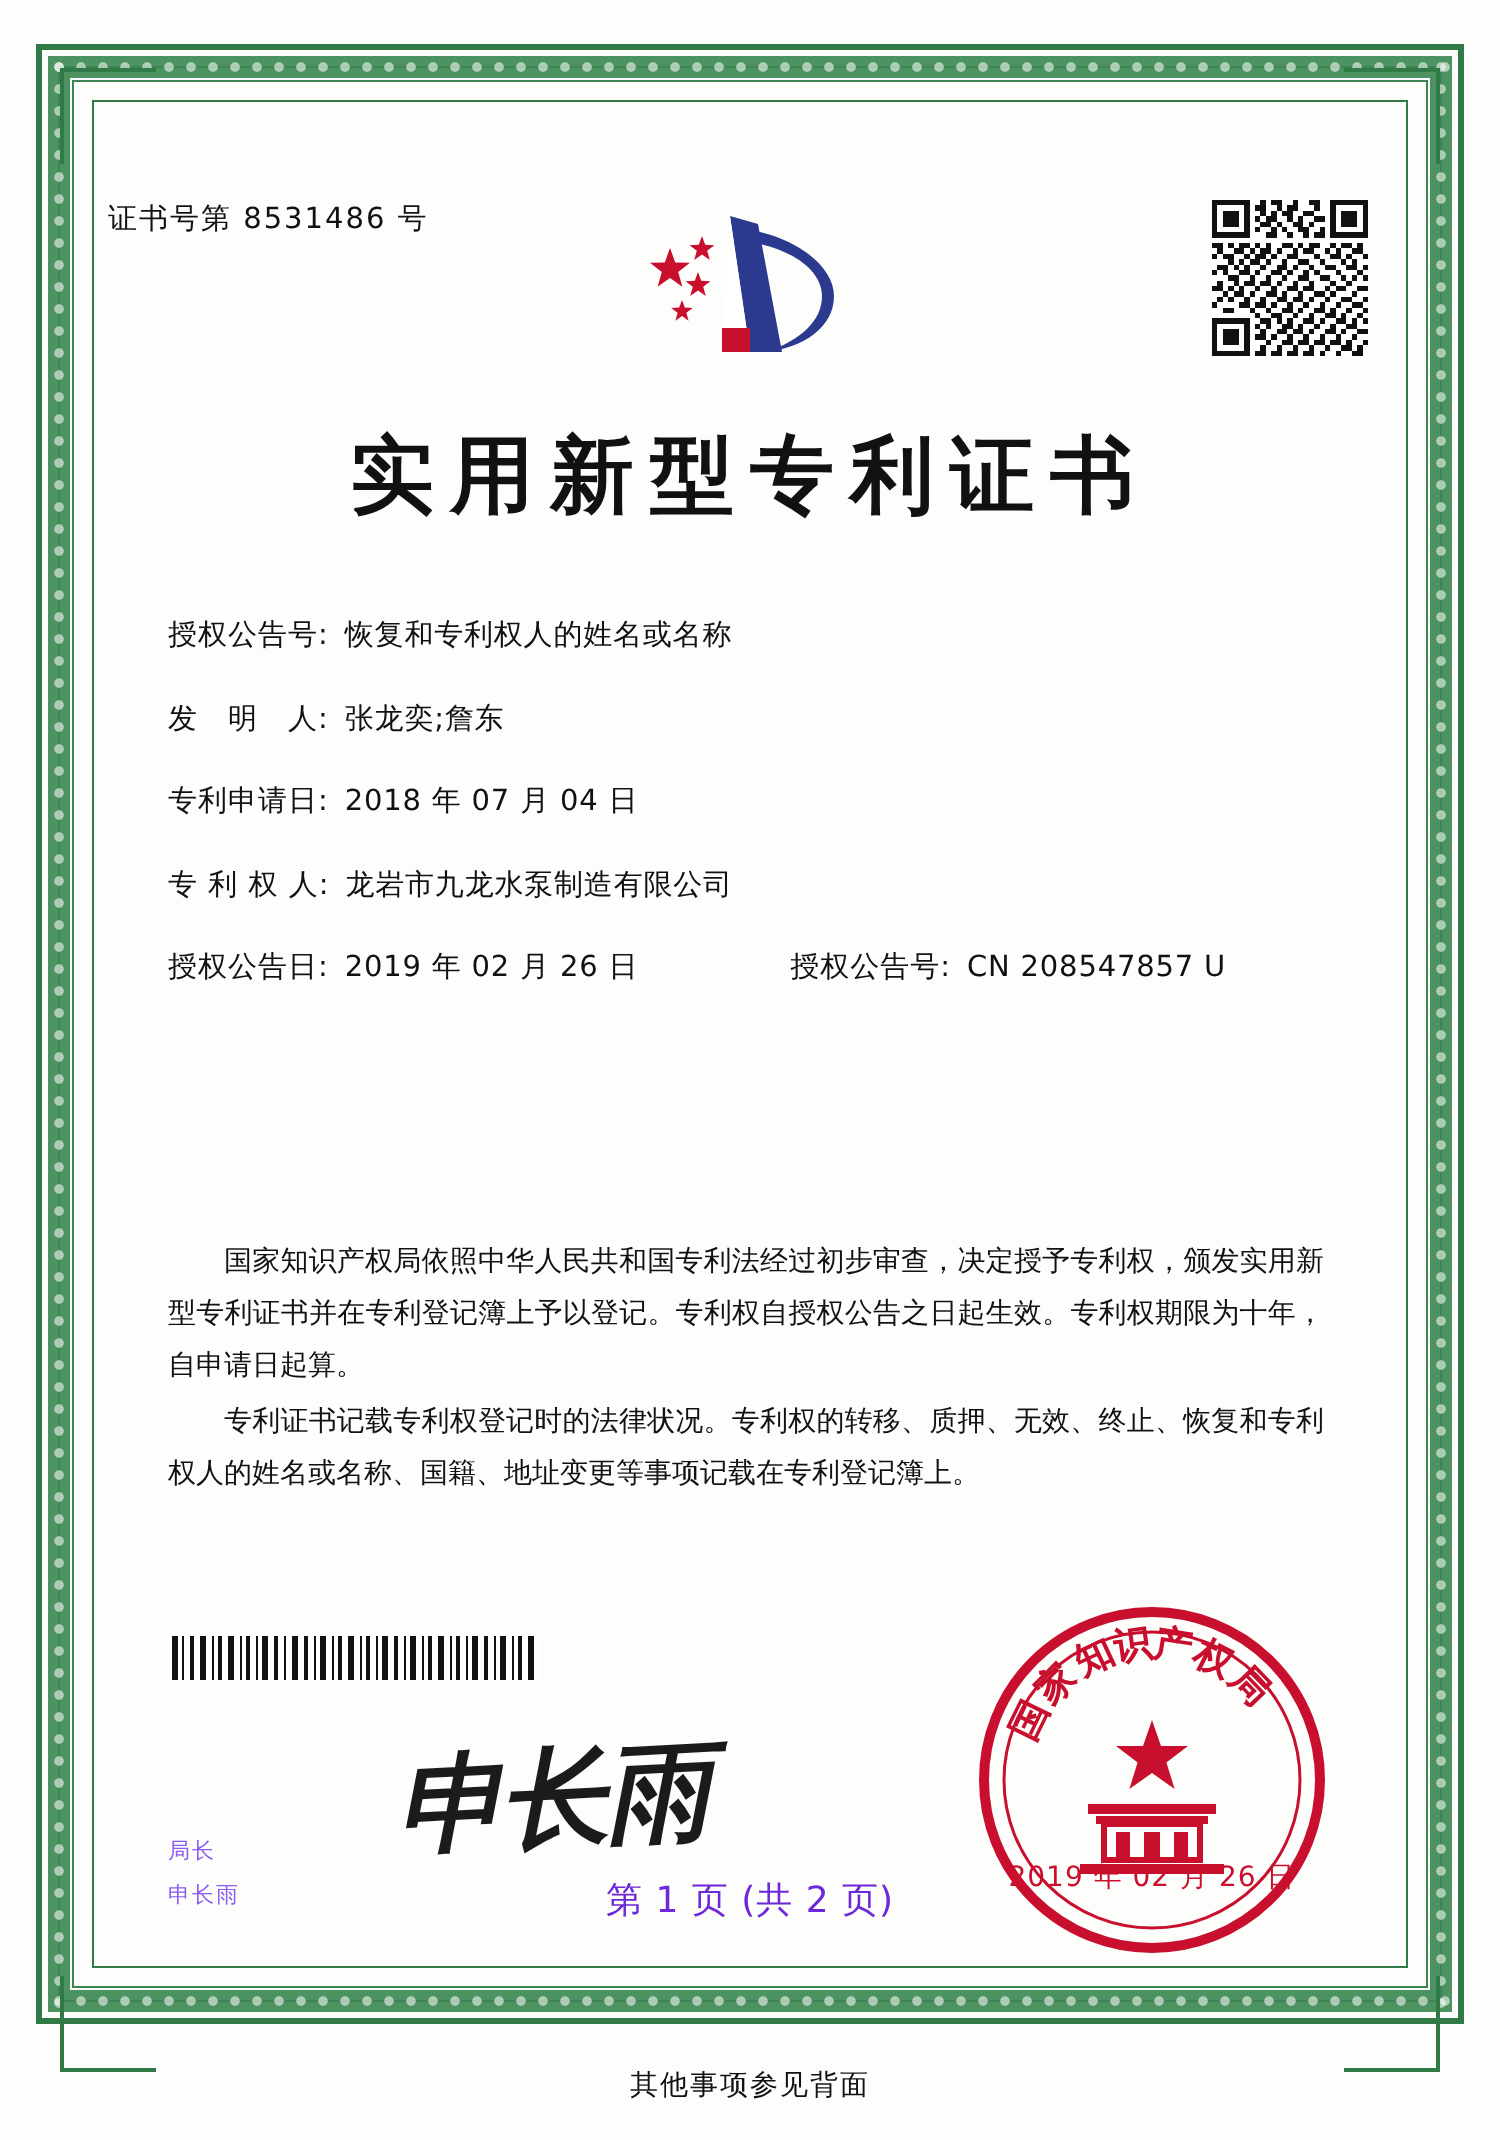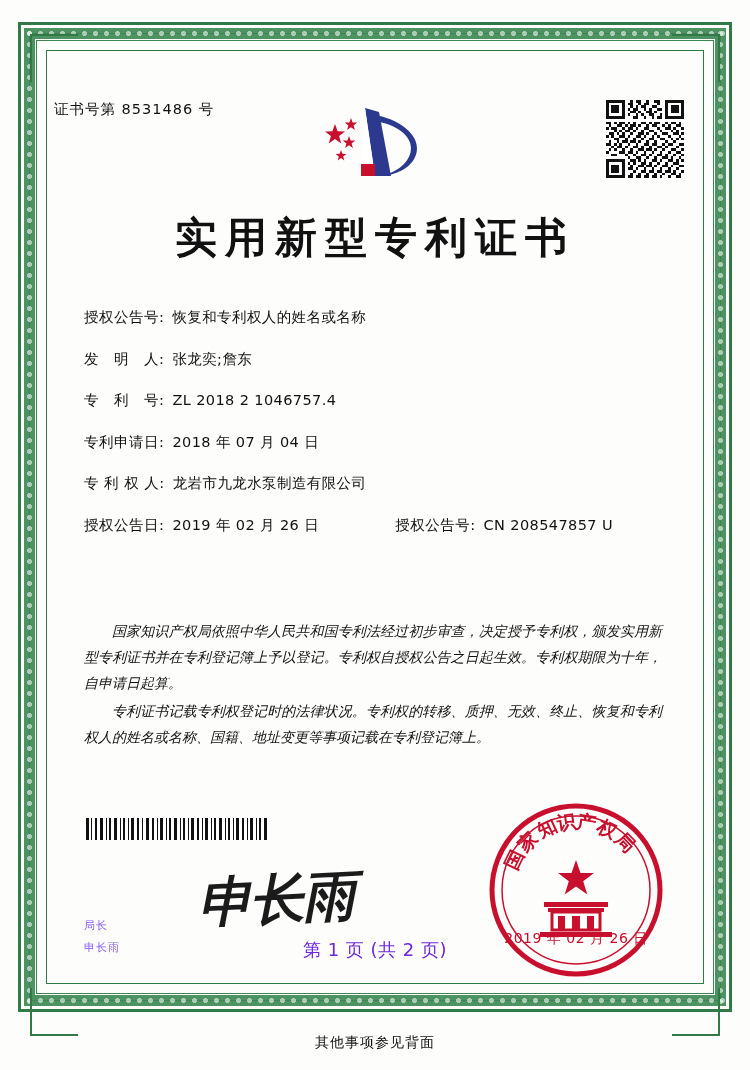--- a/index.html
+++ b/index.html
@@ -185,21 +185,20 @@
     top: 568px;
     width: 582px;
     font-size: 14px;
     line-height: 26px;
     color: #111;
     text-align: justify;
   }
   .paragraphs p {
     margin: 0 4px 2px 0;
     text-indent: 28px;
-    font-style: italic;
   }
 
   
   .barcode {
     position: absolute;
     left: 38px;
     top: 768px;
     width: 186px;
     height: 22px;
   }
@@ -544,24 +543,20 @@
     <div class="fields">
       <div class="field-row">
         <span class="field-label">授权公告号:</span>
         <span class="field-value">恢复和专利权人的姓名或名称</span>
       </div>
       <div class="field-row">
         <span class="field-label">发　明　人:</span>
         <span class="field-value">张龙奕;詹东</span>
       </div>
       <div class="field-row">
-        <span class="field-label">专　利　号:</span>
-        <span class="field-value">ZL 2018 2 1046757.4</span>
-      </div>
-      <div class="field-row">
         <span class="field-label">专利申请日:</span>
         <span class="field-value">2018 年 07 月 04 日</span>
       </div>
       <div class="field-row">
         <span class="field-label">专 利 权 人:</span>
         <span class="field-value">龙岩市九龙水泵制造有限公司</span>
       </div>
       <div class="field-row split">
         <span class="field-label">授权公告日:</span>
         <span class="field-value">2019 年 02 月 26 日</span>

